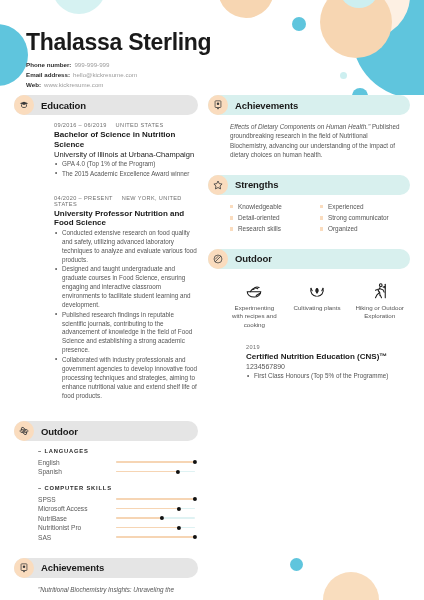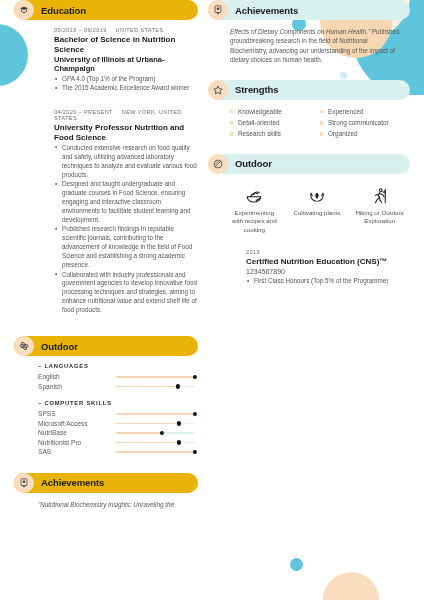--- a/index.html
+++ b/index.html
@@ -33,21 +33,21 @@
 
   .columns { display:flex; padding:0 14px; gap:10px; }
   .col-left { width:194px; }
   .col-right { width:202px; }
 
   
   .section { margin-bottom:3px; }
   .sec-head {
     display:flex; align-items:center;
     height:20px; border-radius:10px;
-    background:#eab308;
+    background:#e5e5e5;
     margin-bottom:7px;
     position:relative;
   }
   .sec-head.light { background:#d8f0ee; }
   .sec-icon {
     width:20px; height:20px; border-radius:50%;
     background:#fadcbe;
     display:flex; align-items:center; justify-content:center;
     flex:0 0 20px;
   }
@@ -61,21 +61,21 @@
   .sec-body.right { padding-left:22px; padding-right:6px; }
 
   
   .entry { margin-bottom:9px;margin-left:16px; }
   .entry-meta {
     font-size:5.6px; color:#6f6f6f; letter-spacing:0.35px;
     text-transform:uppercase; margin-bottom:2px;
   }
   .entry-meta .loc { margin-left:9px; }
   .entry-title { font-size:8px; font-weight:bold; color:#1a1a1a; line-height:1.22; }
-  .entry-sub { font-size:7.5px; font-weight:bold; color:#1a1a1a; line-height:1.3; }
+  .entry-sub { font-size:7.5px; font-weight:normal; color:#1a1a1a; line-height:1.3; }
   .bullets { list-style:none; margin-top:1px; }
   .bullets li {
     font-size:6.3px; color:#555; line-height:1.42;
     padding-left:8px; position:relative; margin-bottom:0.5px;
   }
   .bullets li:before {
     content:"\2022"; position:absolute; left:1px; top:-0.5px; color:#555;
   }
 
   .para { font-size:6.3px; color:#555; line-height:1.5; }
@@ -132,20 +132,33 @@
   <div class="deco" style="left:326px; top:-46px; width:84px; height:84px; background:#fdf0e3;"></div>
   <div class="deco" style="left:320px; top:-14px; width:72px; height:72px; background:#f7d6b2;"></div>
   <div class="deco" style="left:339px; top:-32px; width:40px; height:40px; background:#cdeff0;"></div>
   <div class="deco" style="left:292px; top:17px; width:14px; height:14px; background:#5fc5dd;"></div>
   <div class="deco" style="left:340px; top:72px; width:7px; height:7px; background:#cdeff0;"></div>
   <div class="deco" style="left:352px; top:88px; width:16px; height:16px; background:#5fc5dd;"></div>
 </div>
 
 <div class="page">
 
+  <div class="header">
+    <div class="name">Thalassa Sterling</div>
+
+    <div class="contact-line">
+      <span class="contact-label">Phone number:</span><span class="contact-value">999-999-999</span>
+    </div>
+    <div class="contact-line">
+      <span class="contact-label">Email address:</span><span class="contact-value">hello@kickresume.com</span>
+    </div>
+    <div class="contact-line">
+      <span class="contact-label">Web:</span><span class="contact-value">www.kickresume.com</span>
+    </div>
+  </div>
 
   <div class="columns">
 
     <div class="col-left">
 
       <div class="section">
         <div class="sec-head">
           <span class="sec-icon">
             <svg viewBox="0 0 24 24" fill="none" stroke="#3a3a3a" stroke-width="2">
               <path d="M2 8l10-4 10 4-10 4z" fill="#3a3a3a" stroke="none"></path>

